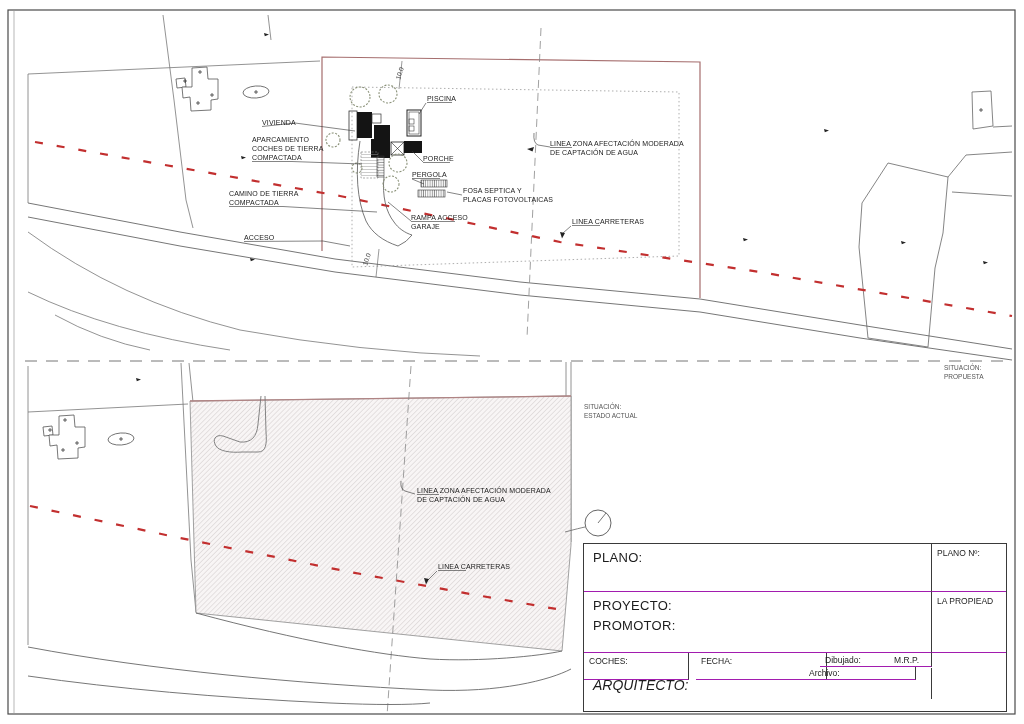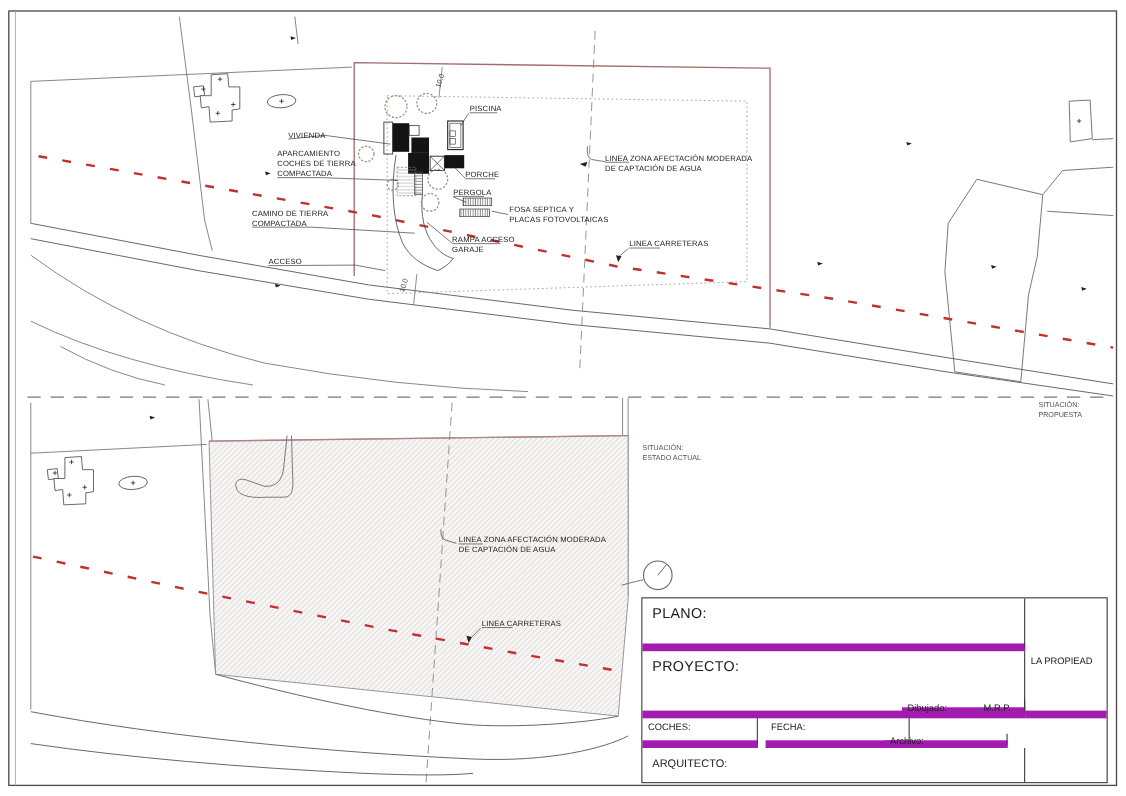--- a/index.html
+++ b/index.html
@@ -8,34 +8,34 @@
   .canvas svg{position:absolute;left:0;top:0;}
   svg text{font-family:"Liberation Sans",sans-serif;fill:#1a1a1a;}
   .lbl{font-size:7px;letter-spacing:.15px;}
   .lbl-gray{font-size:6.5px;fill:#555;}
   .dim{font-size:6.5px;fill:#333;}
   
   .tb{position:absolute;left:583px;top:543px;width:422px;height:167px;
       border:1px solid #3a3a3a;color:#1c1c1c;background:#fff;}
   .cell{position:absolute;box-sizing:border-box;}
   .b-r{border-right:1px solid #3a3a3a;}
-  .b-b{border-bottom:7px solid #a21caf;}
+  .b-b{border-bottom:1px solid #a21caf;}
   .big{font-size:13px;letter-spacing:.3px;}
   .small{font-size:8.5px;}
   .c-plano{left:0;top:0;width:348px;height:48px;padding:6px 0 0 9px;}
   .c-plano-n{left:348px;top:0;width:74px;height:48px;padding:4px 0 0 5px;}
   .c-proy{left:0;top:48px;width:348px;height:61px;padding:4px 0 16px 9px;line-height:20px;}
   .c-prop{left:348px;top:48px;width:74px;height:61px;padding:4px 0 0 5px;}
   .c-escala{left:0;top:109px;width:105px;height:27px;padding:3px 0 0 5px;}
   .c-fecha{left:112px;top:109px;width:131px;height:27px;padding:3px 0 17px 5px;}
-  .c-dib{left:236px;top:92px;width:112px;height:14px;display:flex;
+  .c-dib{left:236px;top:109px;width:112px;height:14px;display:flex;
          justify-content:space-between;padding:2px 12px 0 5px;}
   .c-arch{left:220px;top:123px;width:112px;height:13px;padding:1px 0 0 5px;}
   .c-elarq{left:348px;top:109px;width:74px;height:58px;padding:4px 0 0 5px;}
-  .c-arq{left:0;top:136px;width:348px;height:31px;padding:9px 0 0 9px;font-size:10px;}
+  .c-arq{left:0;top:124px;width:348px;height:31px;padding:9px 0 0 9px;font-size:14px;font-style:italic;}
 </style>
 </head>
 <body>
 
 <div class="canvas">
 <svg width="1024" height="724" viewBox="0 0 1024 724">
   <defs>
     <pattern id="hatch45" width="3.5" height="3.5" patternUnits="userSpaceOnUse" patternTransform="rotate(45)">
       <rect width="3.5" height="3.5" fill="#f8f5f5"></rect>
       <line x1="0" y1="0" x2="0" y2="3.5" stroke="#c6bebe" stroke-width="0.8"></line>
@@ -278,22 +278,26 @@
     <path d="M565,532 Q580,528 585,527" stroke-width="0.8"></path>
     <circle cx="598" cy="523" r="13" stroke-width="1" fill="#fff"></circle>
     <line x1="598" y1="523" x2="606" y2="513" stroke-width="0.9"></line>
   </g>
 </svg>
 
 <div class="tb">
   <div class="cell c-plano b-r b-b big">
     <span>PLANO:</span>
   </div>
+  <div class="cell c-plano-n b-b small">
+    <span>PLANO Nº:</span>
+  </div>
   <div class="cell c-proy b-r b-b big">
     <div>PROYECTO:</div>
+    <div>PROMOTOR:</div>
   </div>
   <div class="cell c-prop b-b small">
     <span>LA PROPIEAD</span>
   </div>
   <div class="cell c-escala b-r b-b small">
     <span>COCHES:</span>
   </div>
   <div class="cell c-fecha b-r b-b small">
     <span>FECHA:</span>
   </div>

